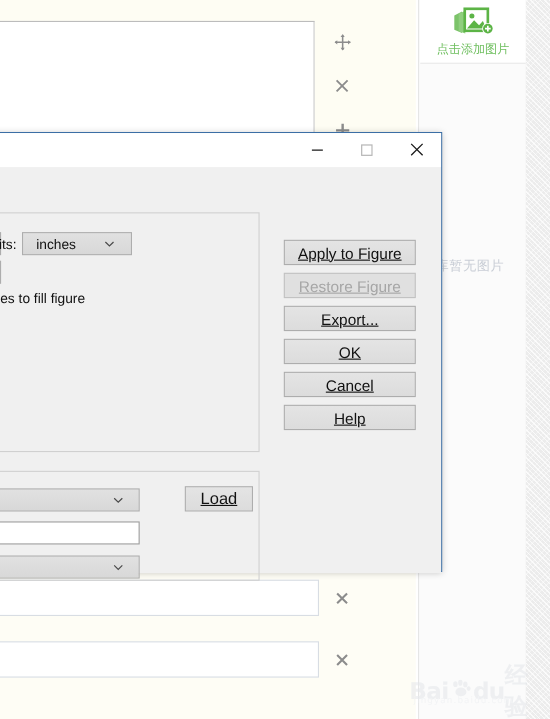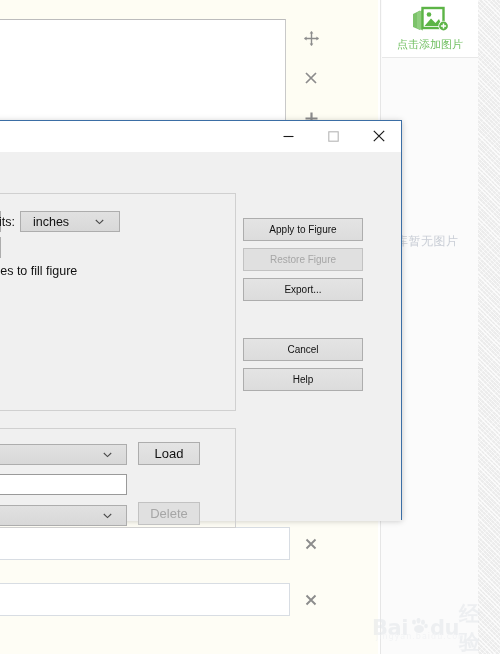--- a/index.html
+++ b/index.html
@@ -204,44 +204,45 @@
   .combo-load   { position: absolute; left: -14px; top: 292px; width: 148px; }
   .text-input {
     position: absolute; left: -14px; top: 322px;
     width: 148px; height: 21px;
     background: #ffffff; border: 1px solid #9a9a9a;
   }
   .combo-del    { position: absolute; left: -14px; top: 353px; width: 148px; }
 
   
   .btn {
-    position: absolute; left: 250px;
+    position: absolute; left: 265px;
     width: 120px; height: 23px;
     background: linear-gradient(180deg,#e4e4e4 0%, #dcdcdc 100%);
     border: 1px solid #adadad;
-    font-size: 10px; color: #111;
+    font-size: 14px; color: #111;
     display: flex; align-items: center; justify-content: center;
     white-space: nowrap;
+    text-decoration: underline;
   }
   .btn.disabled { color: #a6a6a6; background: #e0e0e0; border-color: #c2c2c2; }
 
   .btn.b1 { top: 66px; }
   .btn.b2 { top: 96px; }
   .btn.b3 { top: 126px; }
   .btn.b4 { top: 156px; }
   .btn.b5 { top: 186px; }
   .btn.b6 { top: 216px; }
 
   .sbtn {
-    position: absolute; left: 145px;
+    position: absolute; left: 175px;
     width: 62px; height: 23px;
     background: linear-gradient(180deg,#e4e4e4 0%, #dcdcdc 100%);
     border: 1px solid #adadad;
-    font-size: 13px; color: #111;
-    display: flex; align-items: center; justify-content: center;
+    font-size: 15px; color: #111;
+    display: flex; align-items: center; justify-content: center; text-decoration: underline;
   }
   .sbtn.disabled { color: #a6a6a6; background: #e0e0e0; border-color: #c2c2c2; }
   .sbtn.s1 { top: 290px; }
   .sbtn.s2 { top: 320px; }
   .sbtn.s3 { top: 350px; }
 </style>
 </head>
 <body>
 
 <div id="root">
@@ -392,22 +393,22 @@
       <div class="combo combo-del">
         <span class="cb-text"></span>
         <span class="cb-arrow">
           <svg width="9" height="6" viewBox="0 0 9 6" stroke="currentColor" stroke-width="1.1" fill="none">
             <path d="M0.8 1l3.7 3.6L8.2 1"></path>
           </svg>
         </span>
       </div>
 
       <div class="sbtn s1">Load</div>
-      <div class="sbtn s3 disabled">Delete</div>
 
       <div class="btn b1">Apply to Figure</div>
       <div class="btn b3">Export...</div>
       <div class="btn b2 disabled">Restore Figure</div>
+      <div class="btn b4">OK</div>
       <div class="btn b5">Cancel</div>
       <div class="btn b6">Help</div>
     </div>
   </div>
 </div>
 
 </body></html>

